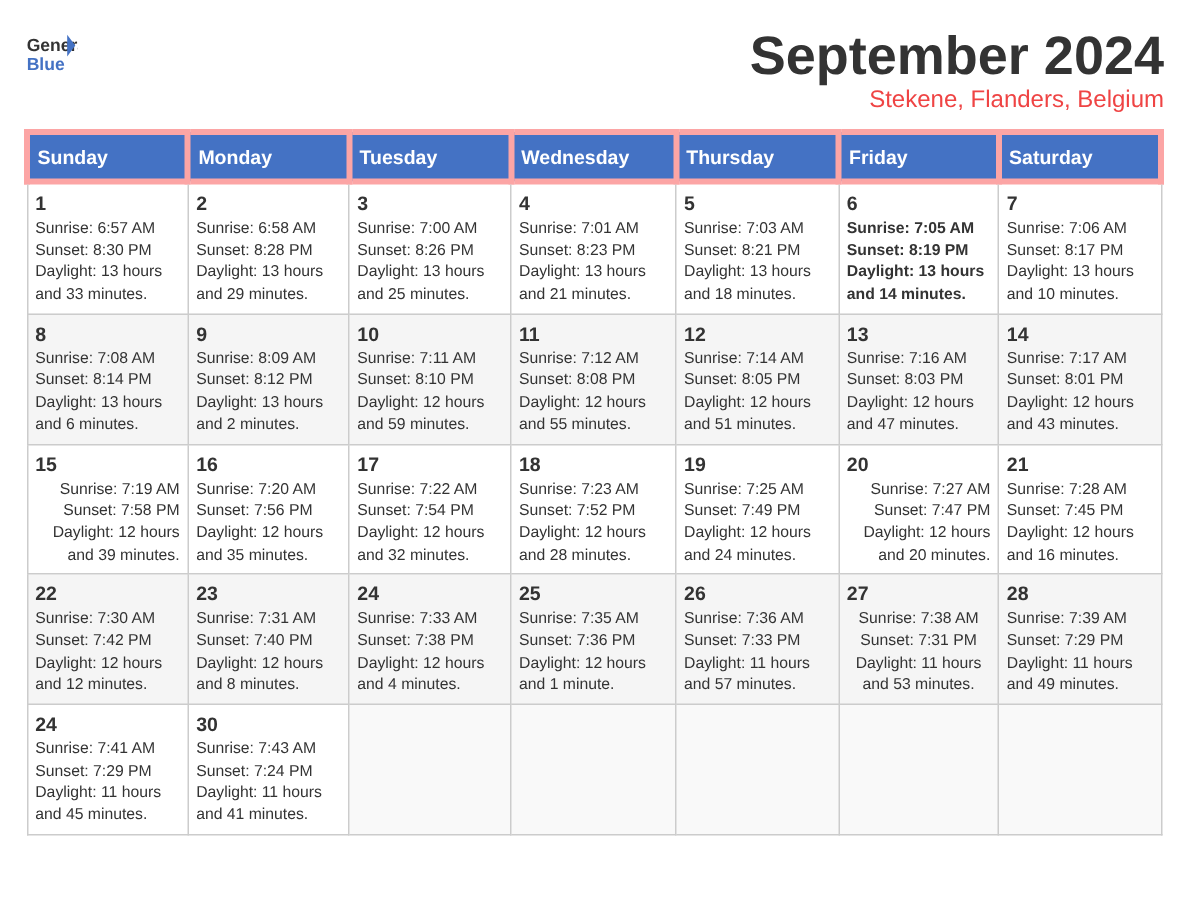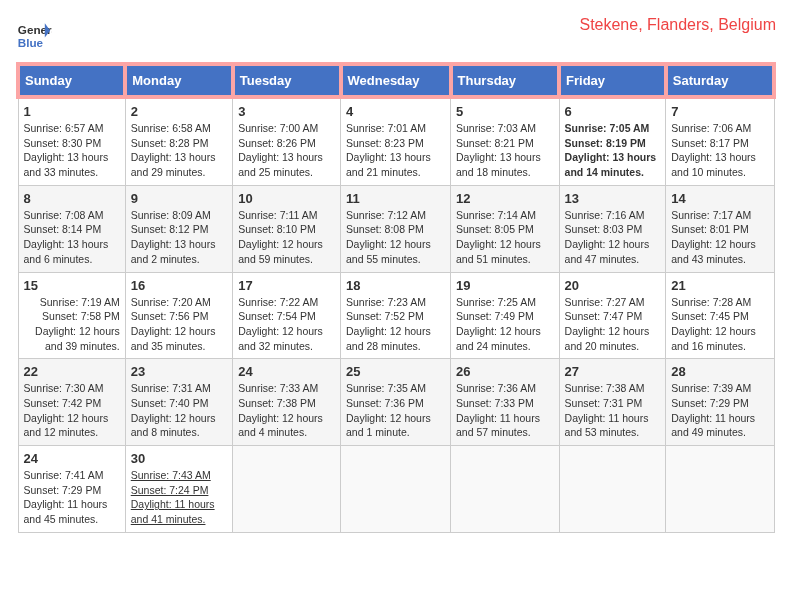--- a/index.html
+++ b/index.html
@@ -83,20 +83,21 @@
 
 <div class="header-area">
   <div class="logo">
     <svg class="logo-icon" viewBox="0 0 40 40">
       <text x="2" y="20" font-size="13" font-weight="bold" fill="#333" font-family="Arial">General</text>
       <text x="2" y="34" font-size="13" font-weight="bold" fill="#4472C4" font-family="Arial">Blue</text>
       <polygon points="32,8 38,16 32,24" fill="#4472C4"></polygon>
     </svg>
   </div>
   <div class="title-area">
+    <div class="month-title">September 2024</div>
     <div class="subtitle">Stekene, Flanders, Belgium</div>
   </div>
 </div>
 
 <table class="calendar-table">
   <thead>
     <tr id="weekday-row">
         <th>Sunday</th>
         <th>Monday</th>
         <th>Tuesday</th>
@@ -240,21 +241,21 @@
         </td>
         <td>
           <span class="day-number">19</span>
           <div class="day-info" style="white-space: pre-line;">Sunrise: 7:25 AM
 Sunset: 7:49 PM
 Daylight: 12 hours
 and 24 minutes.</div>
         </td>
         <td>
           <span class="day-number">20</span>
-          <div class="day-info" style="white-space: pre-line;">Sunrise: 7:27 AM
+          <div class="day-info" style="white-space: pre-line; text-align: right;">Sunrise: 7:27 AM
 Sunset: 7:47 PM
 Daylight: 12 hours
 and 20 minutes.</div>
         </td>
         <td>
           <span class="day-number">21</span>
           <div class="day-info" style="white-space: pre-line;">Sunrise: 7:28 AM
 Sunset: 7:45 PM
 Daylight: 12 hours
 and 16 minutes.</div>
@@ -291,21 +292,21 @@
         </td>
         <td>
           <span class="day-number">26</span>
           <div class="day-info" style="white-space: pre-line;">Sunrise: 7:36 AM
 Sunset: 7:33 PM
 Daylight: 11 hours
 and 57 minutes.</div>
         </td>
         <td>
           <span class="day-number">27</span>
-          <div class="day-info" style="white-space: pre-line;">Sunrise: 7:38 AM
+          <div class="day-info" style="white-space: pre-line; text-align: center;">Sunrise: 7:38 AM
 Sunset: 7:31 PM
 Daylight: 11 hours
 and 53 minutes.</div>
         </td>
         <td>
           <span class="day-number">28</span>
           <div class="day-info" style="white-space: pre-line;">Sunrise: 7:39 AM
 Sunset: 7:29 PM
 Daylight: 11 hours
 and 49 minutes.</div>
@@ -314,21 +315,21 @@
       <tr>
         <td>
           <span class="day-number">24</span>
           <div class="day-info" style="white-space: pre-line;">Sunrise: 7:41 AM
 Sunset: 7:29 PM
 Daylight: 11 hours
 and 45 minutes.</div>
         </td>
         <td>
           <span class="day-number">30</span>
-          <div class="day-info" style="white-space: pre-line; text-decoration: underline;">Sunrise: 7:43 AM
+          <div class="day-info" style="white-space: pre-line;">Sunrise: 7:43 AM
 Sunset: 7:24 PM
 Daylight: 11 hours
 and 41 minutes.</div>
         </td>
         <td class="empty-cell"></td>
         <td class="empty-cell"></td>
         <td class="empty-cell"></td>
         <td class="empty-cell"></td>
         <td class="empty-cell"></td>
       </tr>

